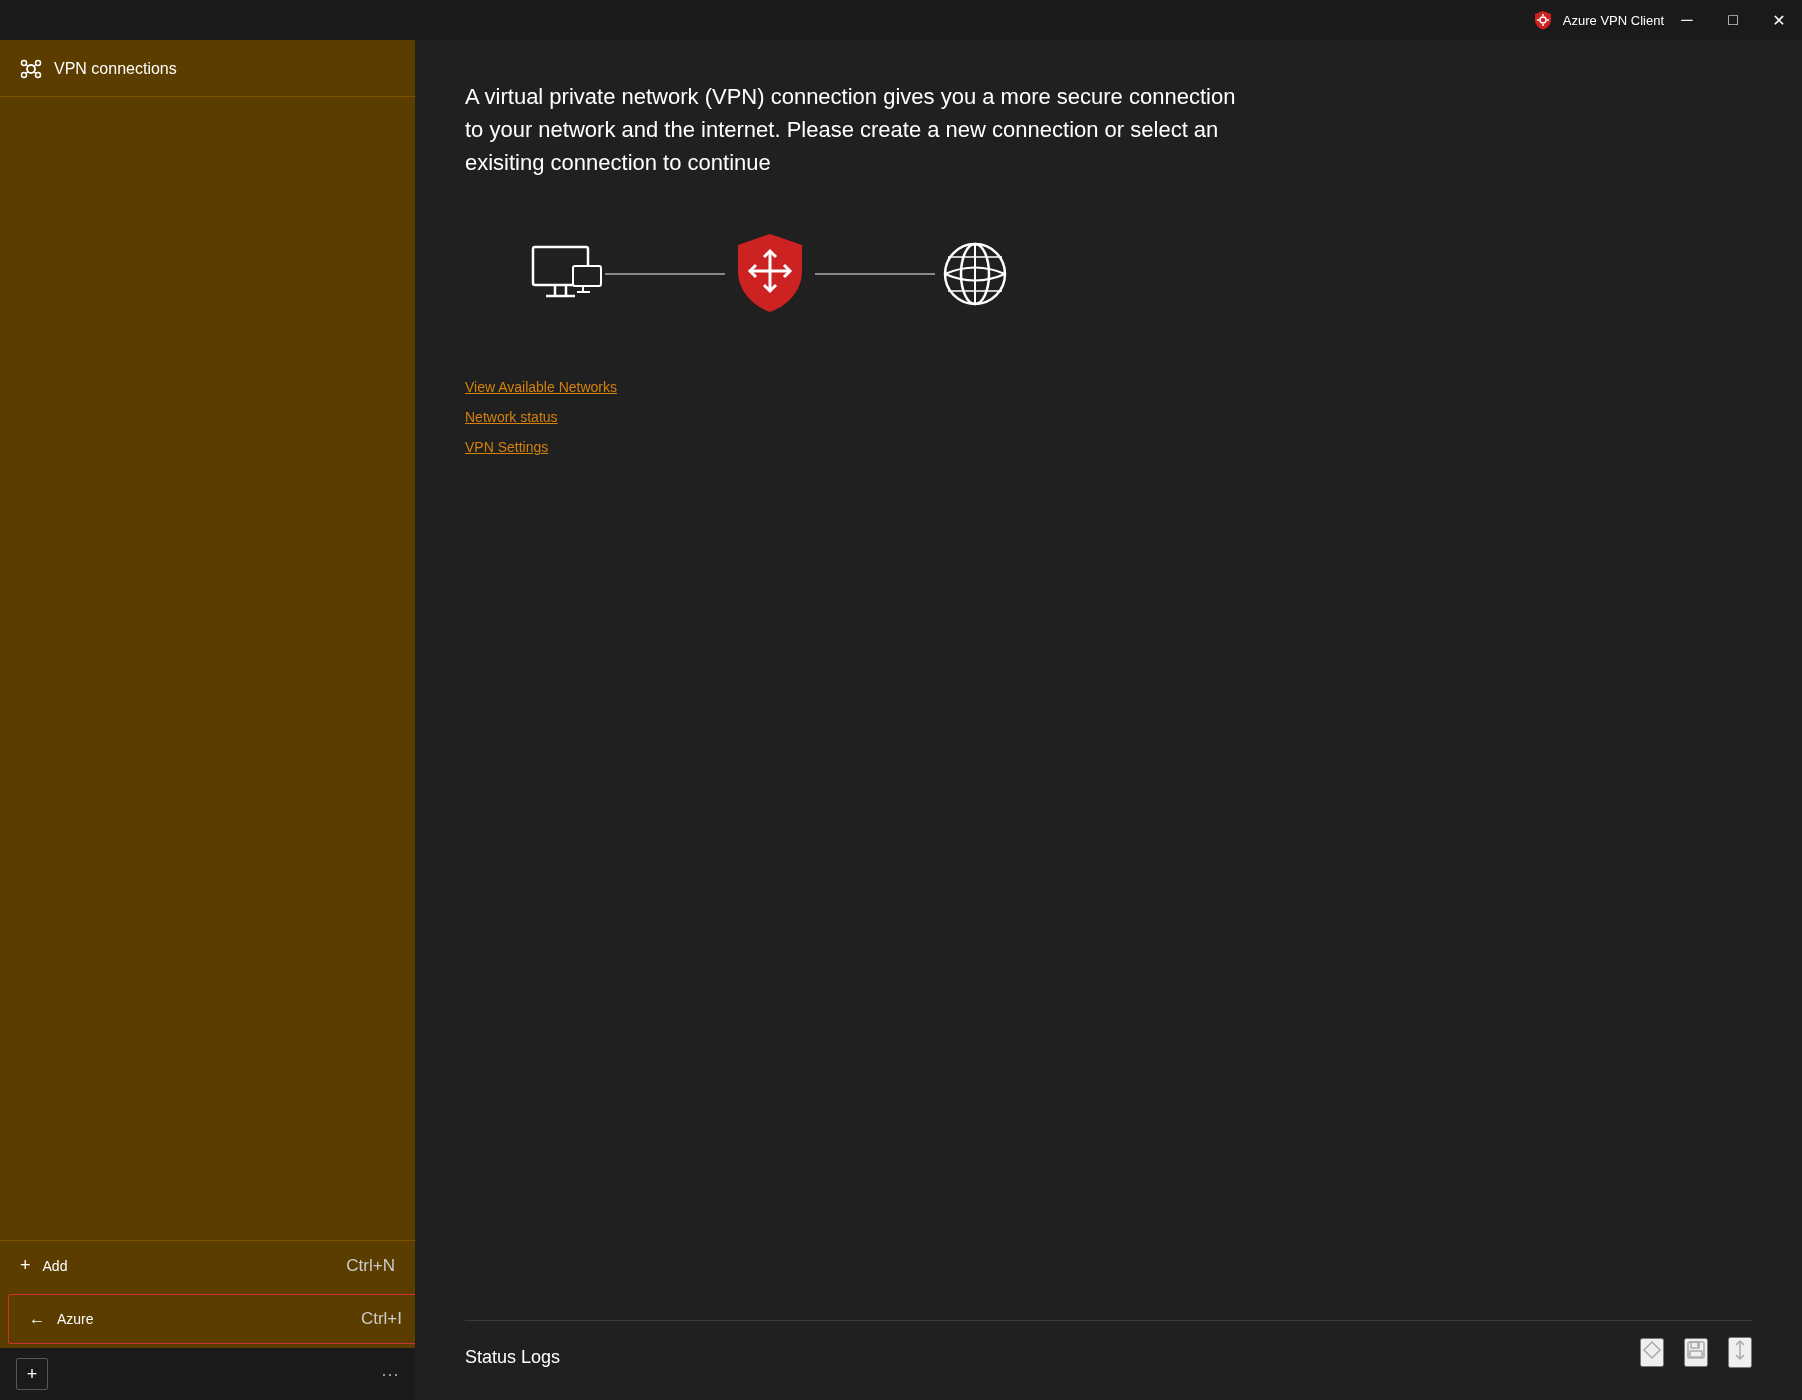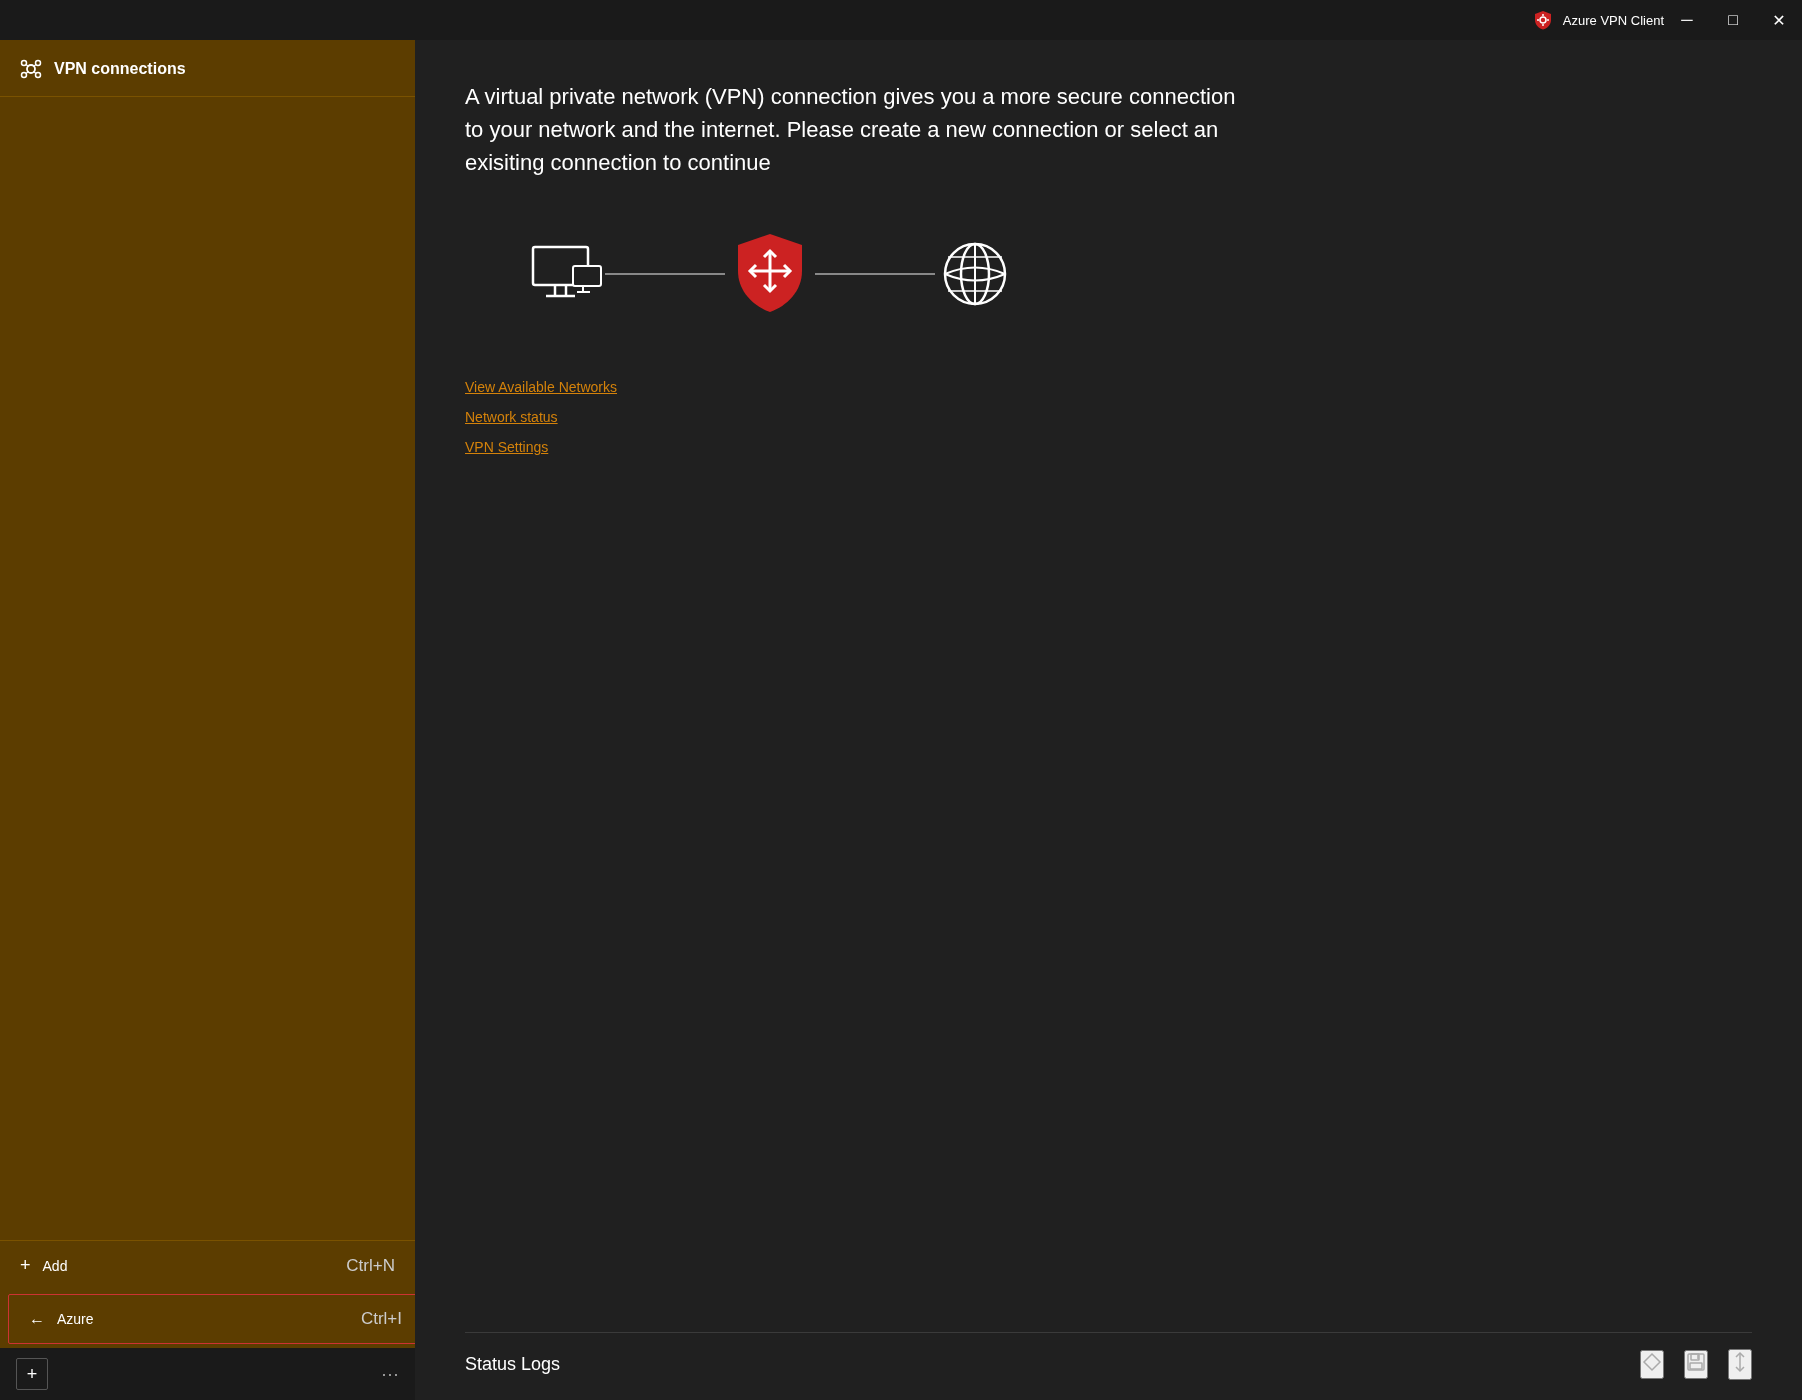--- a/index.html
+++ b/index.html
@@ -80,21 +80,21 @@
       padding: 18px 20px 16px 20px;
       display: flex;
       align-items: center;
       gap: 12px;
       border-bottom: 1px solid #7a5200;
     }
 
     .sidebar-header-text {
       color: #ffffff;
       font-size: 16px;
-      font-weight: 700;
+      font-weight: 400;
     }
 
     .sidebar-content {
       flex: 1;
     }
 
     .sidebar-footer {
       border-top: 1px solid #7a5200;
     }
 
@@ -158,21 +158,21 @@
       background: transparent;
       border: none;
     }
 
     
     .main-content {
       flex: 1;
       background: #202020;
       display: flex;
       flex-direction: column;
-      padding: 40px 50px 4px 50px;
+      padding: 40px 50px 16px 50px;
       overflow: hidden;
     }
 
     .main-description {
       color: #ffffff;
       font-size: 22px;
       line-height: 1.5;
       max-width: 780px;
       margin-bottom: 50px;
     }
@@ -238,21 +238,21 @@
       border: none;
       text-align: left;
     }
 
     
     .status-logs-bar {
       margin-top: auto;
       border-top: 1px solid #3a3a3a;
       padding: 16px 0;
       display: flex;
-      align-items: center;
+      align-items: flex-end;
       justify-content: space-between;
     }
 
     .status-logs-title {
       color: #ffffff;
       font-size: 18px;
     }
 
     .status-logs-icons {
       display: flex;

